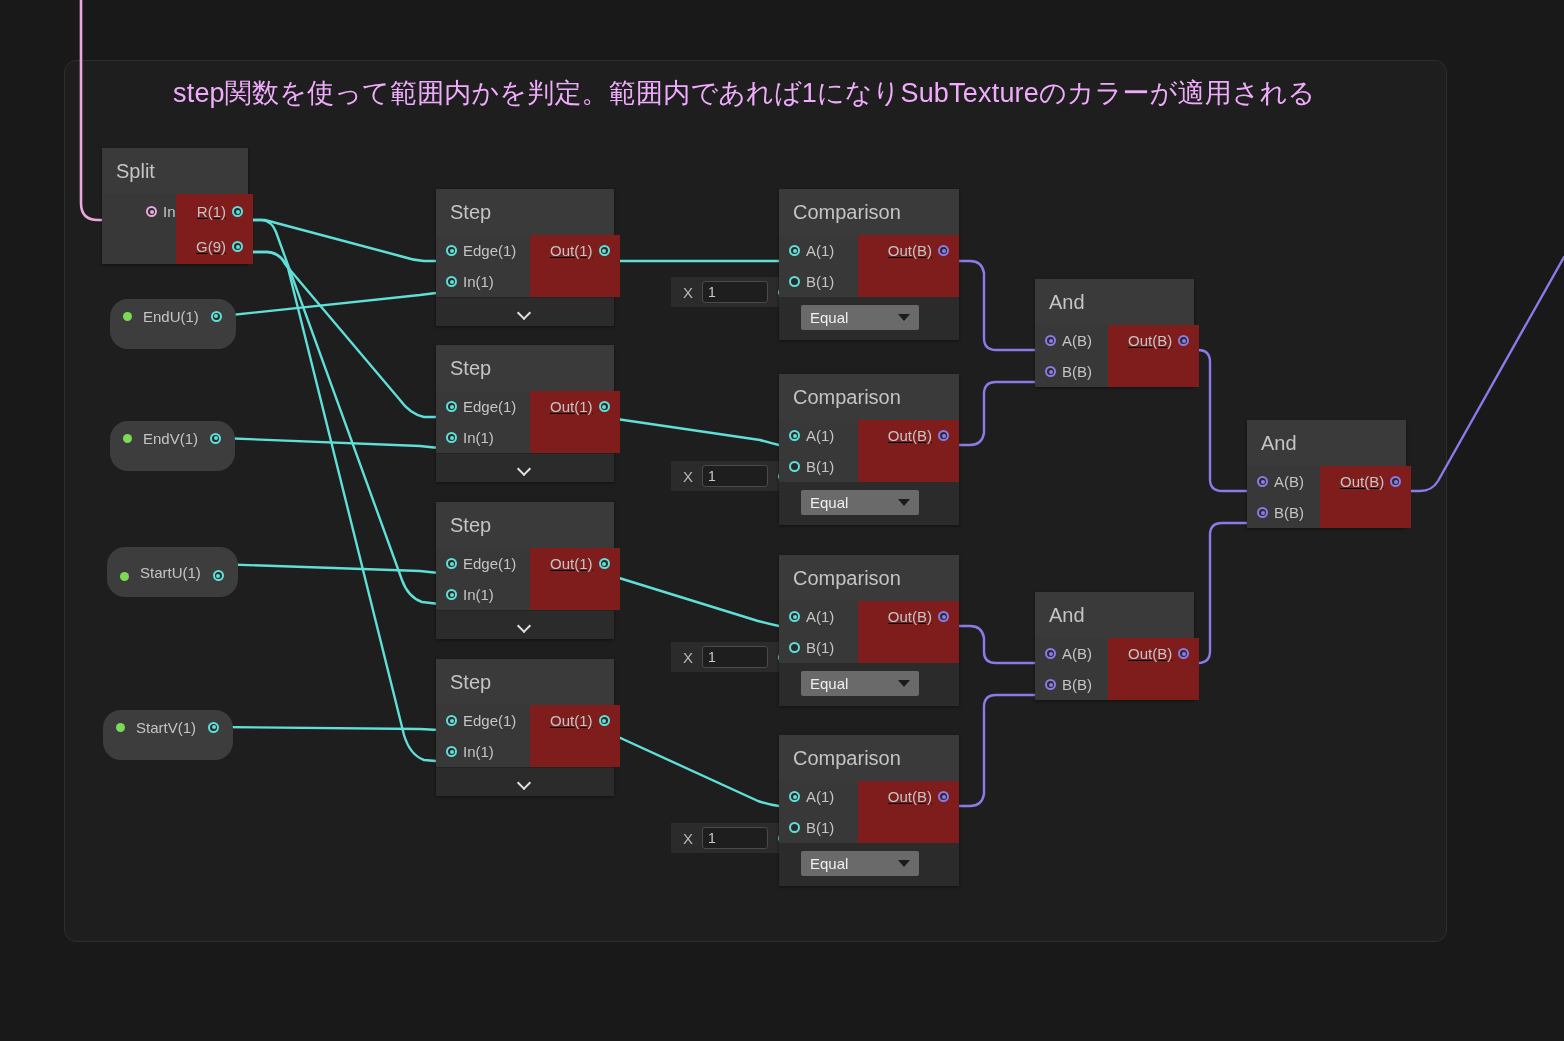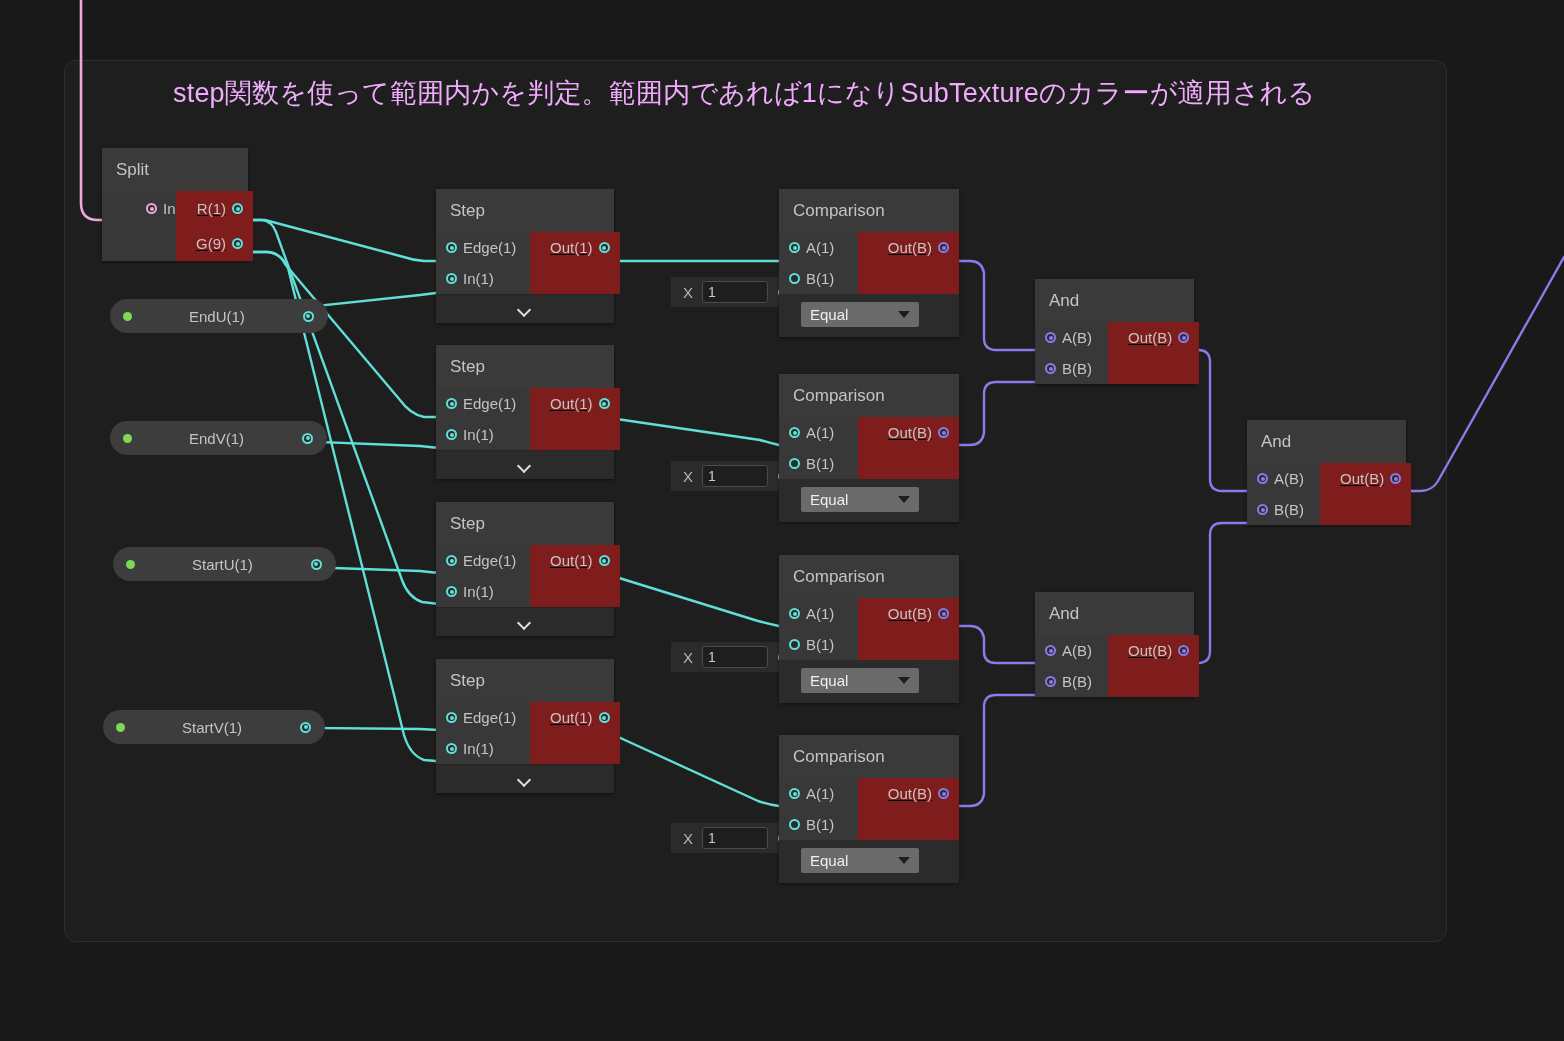--- a/index.html
+++ b/index.html
@@ -44,21 +44,21 @@
   
   .node {
     position: absolute;
     background: #2b2b2b;
     z-index: 10;
     box-shadow: 0 1px 3px rgba(0,0,0,0.45);
   }
   .node-header {
     background: #3a3a3a;
     color: #c4c4c4;
-    font-size: 17px;
+    font-size: 20px;
     padding: 13px 14px;
     line-height: 1;
   }
   .node-body {
     display: flex;
     background: #2b2b2b;
   }
   .col-in {
     background: #383838;
     flex: 0 0 auto;
@@ -156,26 +156,25 @@
   }
 
   
   .pill {
     position: absolute;
     background: #3d3d3d;
     border-radius: 18px;
     height: 34px;
     display: flex;
     align-items: center;
-    padding: 0 14px 0 13px;
+    padding: 0 14px 16px 13px;
     color: #c4c4c4;
     font-size: 15px;
     z-index: 10;
     white-space: nowrap;
-    gap: 46px;
   }
   .pill .leddot {
     width: 9px; height: 9px;
     border-radius: 50%;
     background: #7ed957;
     margin-right: 11px;
     flex: 0 0 auto;
   }
   .pill .plabel { margin-right: 12px; }
 
@@ -291,21 +290,21 @@
   <div class="pill" style="left:110px; top:299px;">
     <span class="leddot"></span>
     <span class="plabel">EndU(1)</span>
     <span class="dot filled"></span>
   </div>
   <div class="pill" style="left:110px; top:421px;">
     <span class="leddot"></span>
     <span class="plabel">EndV(1)</span>
     <span class="dot filled"></span>
   </div>
-  <div class="pill" style="left:113px; top:547px;">
+  <div class="pill" style="left:107px; top:547px;align-items:flex-end;">
     <span class="leddot"></span>
     <span class="plabel">StartU(1)</span>
     <span class="dot filled"></span>
   </div>
   <div class="pill" style="left:103px; top:710px;">
     <span class="leddot"></span>
     <span class="plabel">StartV(1)</span>
     <span class="dot filled"></span>
   </div>
 

